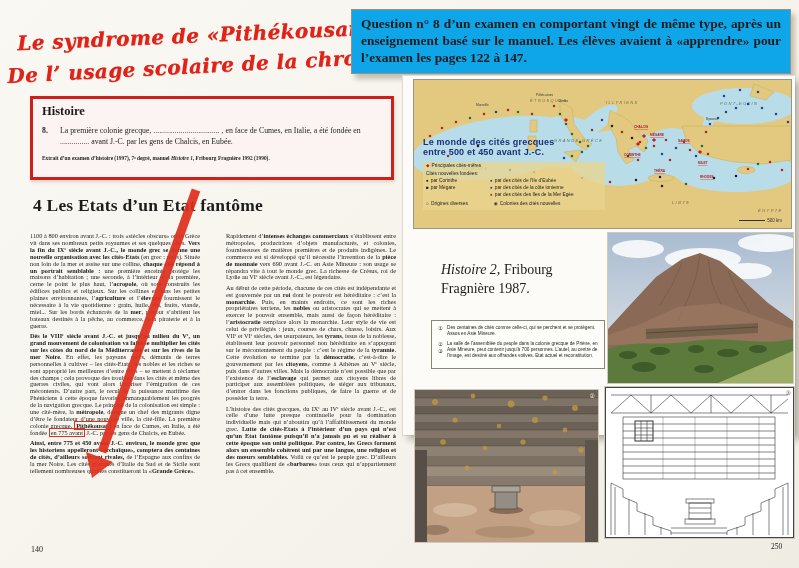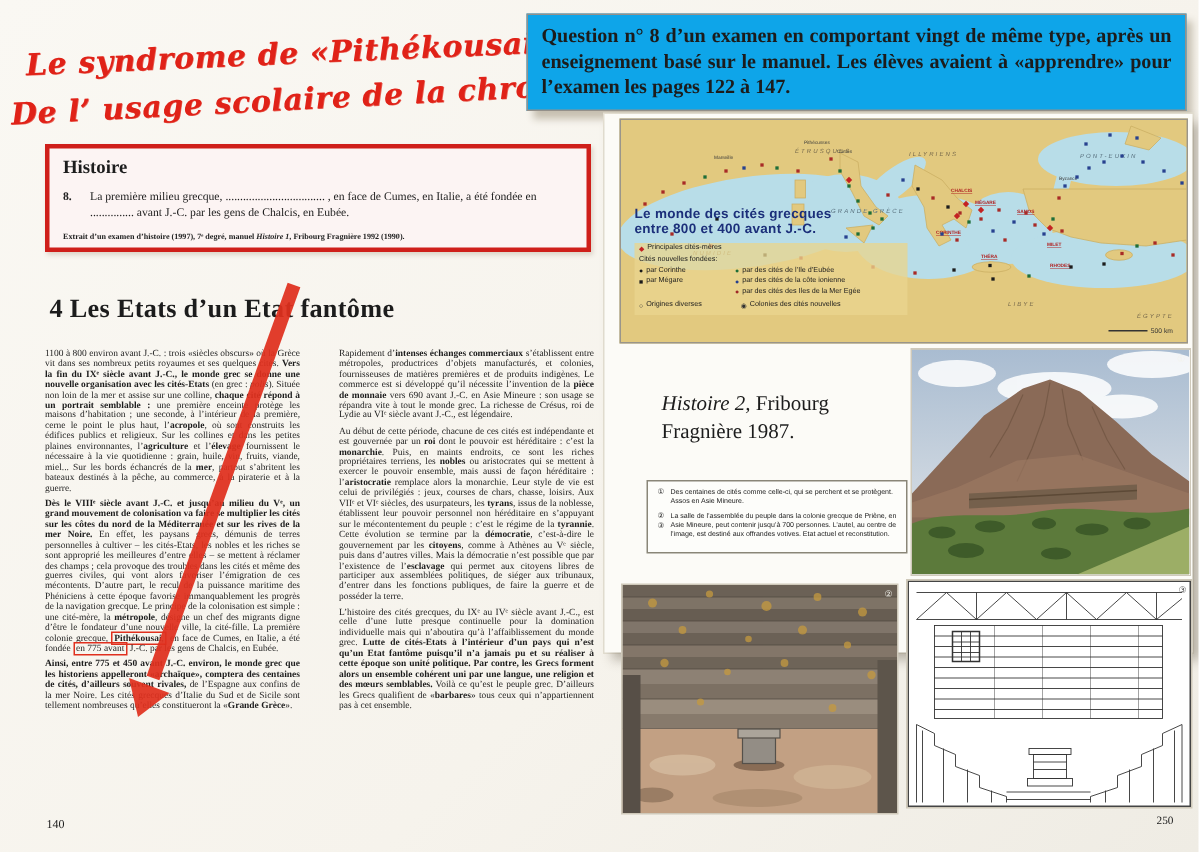--- a/index.html
+++ b/index.html
@@ -9,21 +9,21 @@
   
   .script-line{position:absolute;color:#e02218;font-family:"DejaVu Serif",serif;
        font-style:italic;font-weight:bold;font-size:20px;letter-spacing:.4px;
        transform:rotate(-2.5deg);white-space:nowrap;text-shadow:.4px .4px 0 #e8655a}
   #script1{left:17px;top:22px}
   #script2{left:7px;top:52px;transform:rotate(-3deg)}
   .question-box{position:absolute;left:351px;top:9px;width:420px;padding:5px 9px 7px;
        background:#0ea5e9;border:1px solid #94908a;box-shadow:4px 5px 5px #c6bfb0;
        font-weight:bold;font-size:13.4px;line-height:1.28;text-align:justify}
   .exam-box{position:absolute;left:30px;top:96px;width:340px;background:#fcf4f3;
-       border:3px solid #cf1f1a;padding:5px 9px 4px;box-shadow:1px 2px 3px #ddd4c8}
+       border:3px solid #cf1f1a;padding:5px 9px 16px;box-shadow:1px 2px 3px #ddd4c8}
   .exam-subject{font-weight:bold;font-size:12.5px}
   .exam-matter{font-weight:bold;font-size:10px;margin-top:2px}
   .exam-item{display:flex;font-size:7.8px;margin-top:7px;line-height:1.35}
   .exam-item .num{width:18px;font-weight:bold;flex:none}
   .exam-source{font-size:5.4px;font-weight:bold;margin-top:8px;color:#222}
   .heading{position:absolute;left:33px;top:195px;font-size:17.5px;font-weight:bold;letter-spacing:.2px}
   .cols{position:absolute;left:30px;top:233px;width:368px;display:flex;gap:26px}
   .col{width:170px;font-size:6.3px;line-height:6.9px;text-align:justify}
   .col p{margin:0 0 3.4px 0}
   .hl-red{border:1px solid #e0301e;padding:0 1px;box-decoration-break:clone;-webkit-box-decoration-break:clone}
@@ -70,21 +70,21 @@
 <div id="script2" class="script-line">De l’ usage scolaire de la chronologie...</div>
 
 <div class="question-box">
   <span>Question n°  8  d’un examen en comportant vingt de même type, après un enseignement basé sur le manuel. Les élèves avaient à «apprendre» pour l’examen les pages 122 à 147.</span>
 </div>
 
 <div class="exam-box">
   <div class="exam-subject">Histoire</div>
   <div class="exam-item">
     <span class="num">8.</span>
-    <span>La première milieu grecque,  .................................. , en face de Cumes, en Italie, a été fondée en ............... avant J.-C. par les gens de Chalcis, en Eubée.</span>
+    <span>La première colonie grecque,  .................................. , en face de Cumes, en Italie, a été fondée en ............... avant J.-C. par les gens de Chalcis, en Eubée.</span>
   </div>
   <div class="exam-source">Extrait d’un examen d’histoire (1997), 7ᵉ degré, manuel <i>Histoire 1</i>, Fribourg Fragnière 1992 (1990).</div>
 </div>
 
 <div class="heading">4  Les Etats d’un Etat fantôme</div>
 <div class="cols">
   <div class="col">
       <p>1100 à 800 environ avant J.-C. : trois «siècles obscurs» où la Grèce vit dans ses nombreux petits royaumes et ses quelques cités. <b>Vers la fin du IXᵉ siècle avant J.-C., le monde grec se donne une nouvelle organisation avec les cités-Etats</b> (en grec : <i>polis</i>). Située non loin de la mer et assise sur une colline, <b>chaque cité répond à un portrait semblable :</b> une première enceinte protège les maisons d’habitation ; une seconde, à l’intérieur de la première, cerne le point le plus haut, l’<b>acropole</b>, où sont construits les édifices publics et religieux. Sur les collines et dans les petites plaines environnantes, l’<b>agriculture</b> et l’<b>élevage</b> fournissent le nécessaire à la vie quotidienne : grain, huile, vin, fruits, viande, miel... Sur les bords échancrés de la <b>mer</b>, partout s’abritent les bateaux destinés à la pêche, au commerce, à la piraterie et à la guerre.</p>
       <p><b>Dès le VIIIᵉ siècle avant J.-C. et jusqu’au milieu du Vᵉ, un grand mouvement de colonisation va faire se multiplier les cités sur les côtes du nord de la Méditerranée et sur les rives de la mer Noire.</b> En effet, les paysans grecs, démunis de terres personnelles à cultiver – les cités-Etats, les nobles et les riches se sont approprié les meilleures d’entre elles – se mettent à réclamer des champs ; cela provoque des troubles dans les cités et même des guerres civiles, qui vont alors favoriser l’émigration de ces mécontents. D’autre part, le recul de la puissance maritime des Phéniciens à cette époque favorise immanquablement les progrès de la navigation grecque. Le principe de la colonisation est simple : une cité-mère, la <b>métropole</b>, désigne un chef des migrants digne d’être le fondateur d’une nouvelle ville, la cité-fille. La première colonie grecque, <span class="hl-red"><b>Pithékousai</b>,</span> en face de Cumes, en Italie, a été fondée <span class="hl-red">en 775 avant</span> J.-C. par les gens de Chalcis, en Eubée.</p>
       <p><b>Ainsi, entre 775 et 450 avant J.-C. environ, le monde grec que les historiens appelleront «archaïque», comptera des centaines de cités, d’ailleurs souvent rivales,</b> de l’Espagne aux confins de la mer Noire. Les cités grecques d’Italie du Sud et de Sicile sont tellement nombreuses qu’elles constitueront la «<b>Grande Grèce</b>».</p>
@@ -221,21 +221,21 @@
       <g id="map-mothers">
           <rect x="222.5" y="62.5" width="3" height="3" transform="rotate(45 224 64)" fill="#c32222"></rect>
           <rect x="228.5" y="54.5" width="3" height="3" transform="rotate(45 230 56)" fill="#c32222"></rect>
           <rect x="284.5" y="70.5" width="3" height="3" transform="rotate(45 286 72)" fill="#c32222"></rect>
           <rect x="150.5" y="38.5" width="3" height="3" transform="rotate(45 152 40)" fill="#c32222"></rect>
           <rect x="238.5" y="58.5" width="3" height="3" transform="rotate(45 240 60)" fill="#c32222"></rect>
         </g>
     </svg>
     <div class="map-title">
       <div>Le monde des cités grecques</div>
-      <div>entre 800 et 400 avant J.-C.</div>
+      <div>entre 500 et 450 avant J.-C.</div>
     </div>
     <div class="legend">
       <div id="legend-primary">
           <div class="row">
             <span class="m" style="color: rgb(195, 34, 34);">◆</span>
             <span>Principales cités-mères</span>
           </div>
         </div>
       <div class="legend-group-title">Cités nouvelles fondées:</div>
       <div class="legend-cols">

